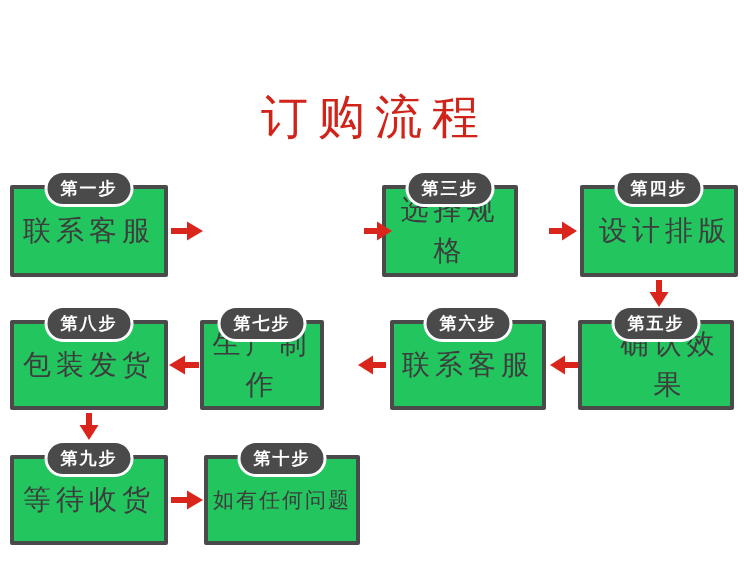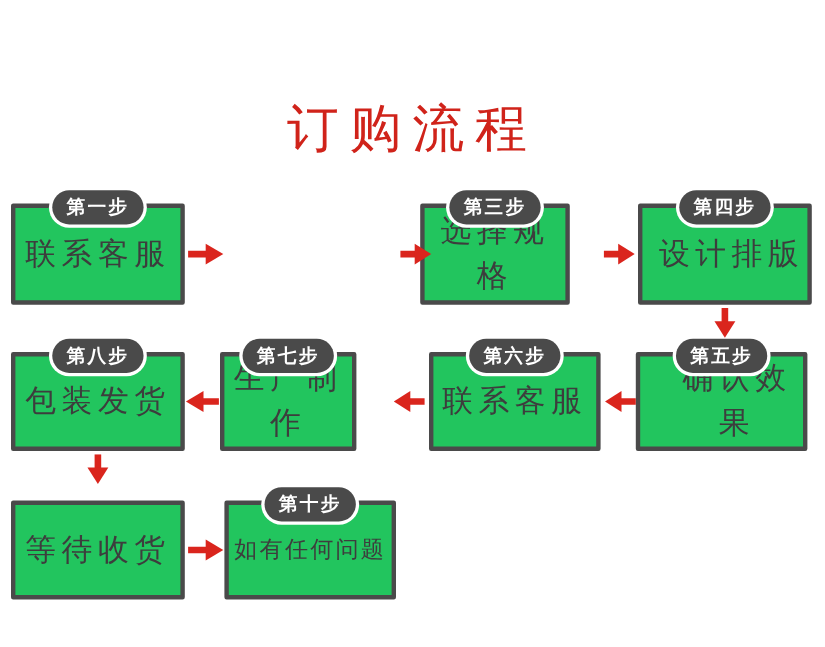--- a/index.html
+++ b/index.html
@@ -99,20 +99,21 @@
   <div class="step s7">
     <span class="badge">第七步</span>
     <span class="label">生产制作</span>
   </div>
   <div class="step s8">
     <span class="badge">第八步</span>
     <span class="label">包装发货</span>
   </div>
 
   <div class="step s9">
+    <span class="badge">第九步</span>
     <span class="label">等待收货</span>
   </div>
   <div class="step s10">
     <span class="badge">第十步</span>
     <span class="label small">
       <span class="line">如有任何问题</span>
     </span>
   </div>
 
   <span class="arrow ar1">

